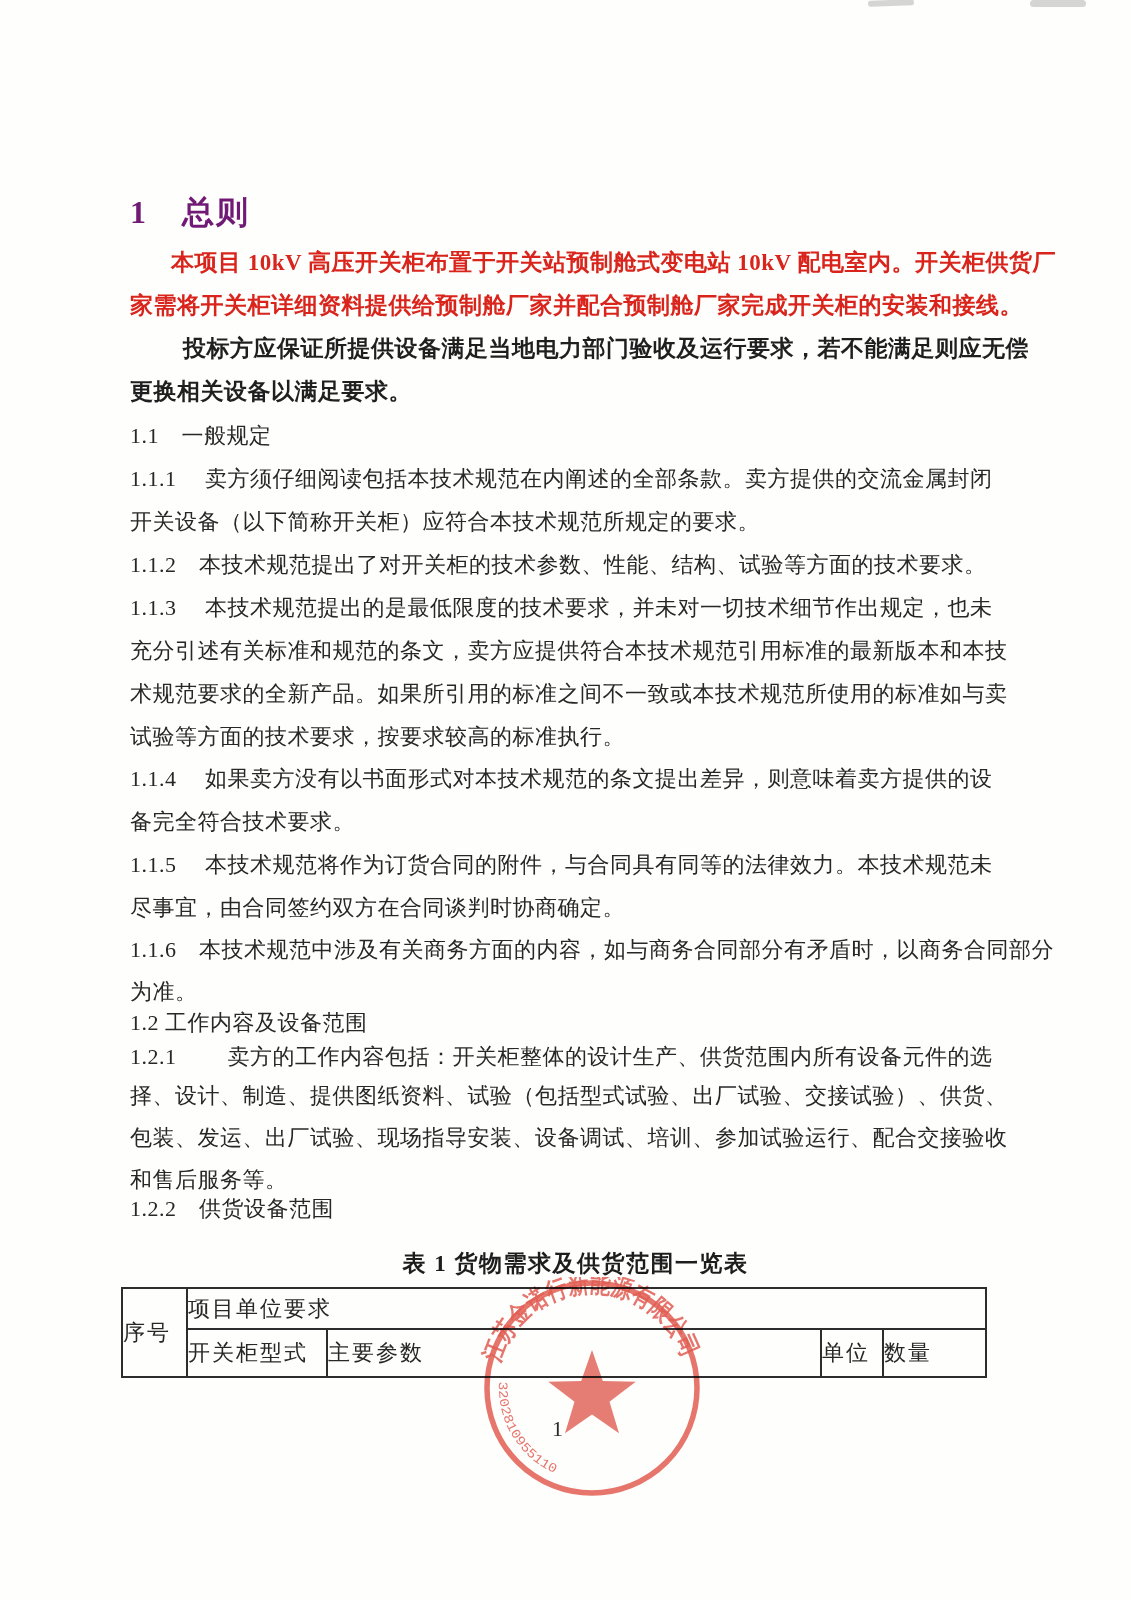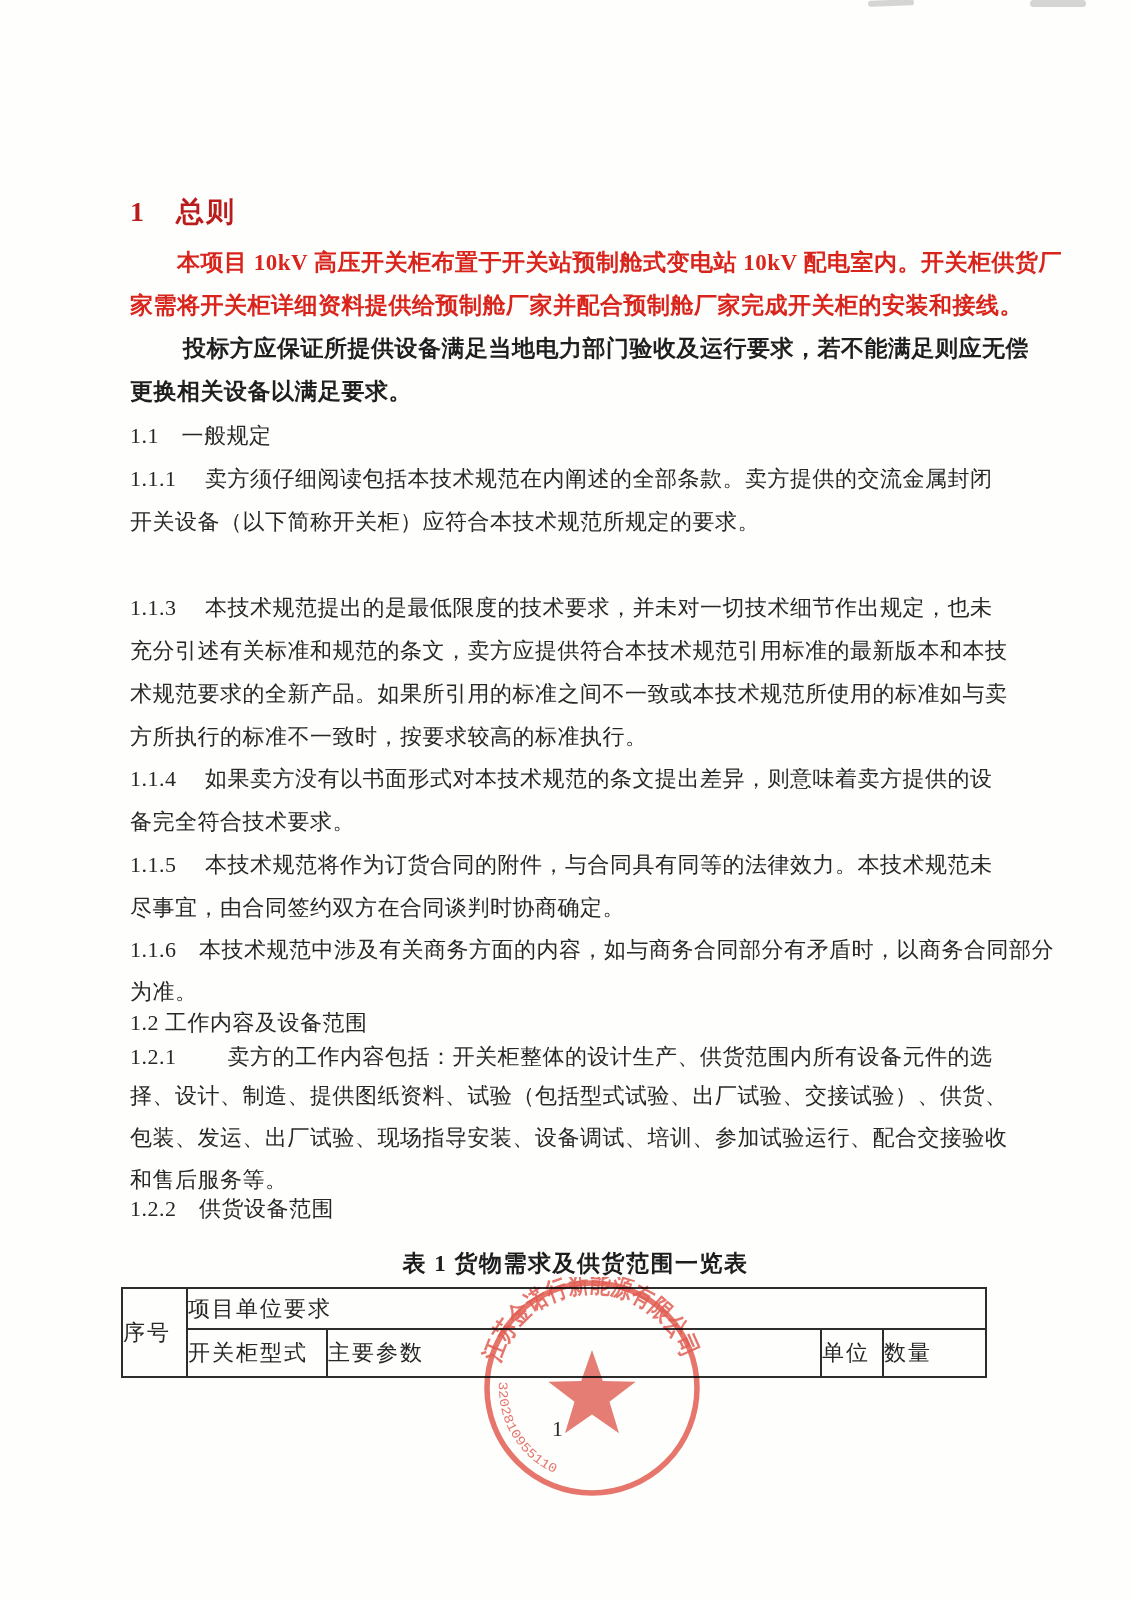--- a/index.html
+++ b/index.html
@@ -11,24 +11,24 @@
     overflow:hidden;
     font-family:"Liberation Serif",serif;
   }
   .artifact{position:absolute;background:#ababab;border-radius:4px;opacity:.5;}
   .line{
     position:absolute;left:130px;
     white-space:pre;
     font-size:22px;line-height:30px;
     color:#272727;letter-spacing:.5px;
   }
-  .h1{font-size:28px;font-weight:bold;color:#b91c1c;letter-spacing:2px;}
+  .h1{font-size:32px;font-weight:bold;color:#701a75;letter-spacing:2px;}
   .red{color:#d9241c;font-weight:bold;font-size:23px;}
   .bold{font-weight:bold;font-size:23px;color:#1f1f1f;}
-  .ind2{left:177px;text-align:center;}
+  .ind2{left:171px;text-align:center;}
   .ind25{left:183px;}
   .caption{
     position:absolute;left:0;width:100%;
     text-align:center;
     font-weight:bold;font-size:23px;color:#1d1d1d;letter-spacing:1.5px;padding-left:10px;
   }
   .spec-table{
     position:absolute;left:121px;top:1287px;
     width:864px;
     border-collapse:collapse;table-layout:fixed;
@@ -58,24 +58,25 @@
   <div class="artifact" style="left:1030px;top:0;width:56px;height:7px;"></div>
 
   <div class="line h1" style="top:197px">1　总则</div>
   <div class="line red ind2" style="top:248px">本项目 10kV 高压开关柜布置于开关站预制舱式变电站 10kV 配电室内。开关柜供货厂</div>
   <div class="line red" style="top:291px">家需将开关柜详细资料提供给预制舱厂家并配合预制舱厂家完成开关柜的安装和接线。</div>
   <div class="line bold ind25" style="top:334px">投标方应保证所提供设备满足当地电力部门验收及运行要求，若不能满足则应无偿</div>
   <div class="line bold" style="top:377px">更换相关设备以满足要求。</div>
   <div class="line" style="top:421px">1.1　一般规定</div>
   <div class="line" style="top:464px">1.1.1　 卖方须仔细阅读包括本技术规范在内阐述的全部条款。卖方提供的交流金属封闭</div>
   <div class="line" style="top:507px">开关设备（以下简称开关柜）应符合本技术规范所规定的要求。</div>
+  <div class="line" style="top:550px">1.1.2　本技术规范提出了对开关柜的技术参数、性能、结构、试验等方面的技术要求。</div>
   <div class="line" style="top:593px">1.1.3　 本技术规范提出的是最低限度的技术要求，并未对一切技术细节作出规定，也未</div>
   <div class="line" style="top:636px">充分引述有关标准和规范的条文，卖方应提供符合本技术规范引用标准的最新版本和本技</div>
   <div class="line" style="top:679px">术规范要求的全新产品。如果所引用的标准之间不一致或本技术规范所使用的标准如与卖</div>
-  <div class="line" style="top:722px">方所执行的标准不一致时，按要求较高的标准执行。</div>
+  <div class="line" style="top:722px">试验等方面的技术要求，按要求较高的标准执行。</div>
   <div class="line" style="top:764px">1.1.4　 如果卖方没有以书面形式对本技术规范的条文提出差异，则意味着卖方提供的设</div>
   <div class="line" style="top:807px">备完全符合技术要求。</div>
   <div class="line" style="top:850px">1.1.5　 本技术规范将作为订货合同的附件，与合同具有同等的法律效力。本技术规范未</div>
   <div class="line" style="top:893px">尽事宜，由合同签约双方在合同谈判时协商确定。</div>
   <div class="line" style="top:935px">1.1.6　本技术规范中涉及有关商务方面的内容，如与商务合同部分有矛盾时，以商务合同部分</div>
   <div class="line" style="top:977px">为准。</div>
   <div class="line" style="top:1008px">1.2 工作内容及设备范围</div>
   <div class="line" style="top:1042px">1.2.1　　 卖方的工作内容包括：开关柜整体的设计生产、供货范围内所有设备元件的选</div>
   <div class="line" style="top:1081px">择、设计、制造、提供图纸资料、试验（包括型式试验、出厂试验、交接试验）、供货、</div>
   <div class="line" style="top:1123px">包装、发运、出厂试验、现场指导安装、设备调试、培训、参加试验运行、配合交接验收</div>

